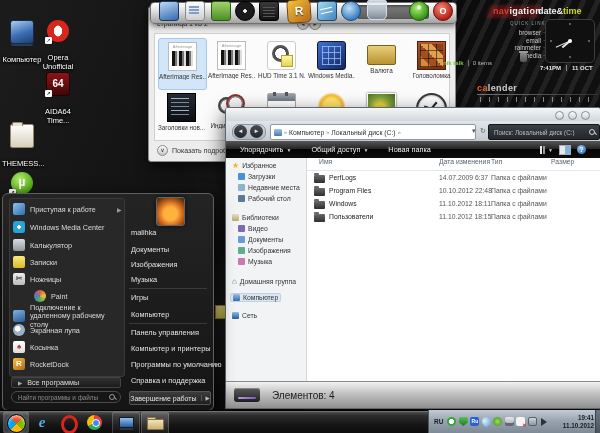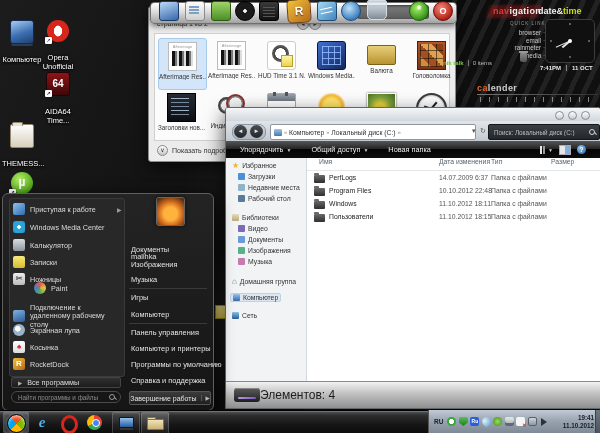--- a/index.html
+++ b/index.html
@@ -173,21 +173,21 @@
   .frow{position:absolute;left:0;right:0;height:13px;}
   .fold{position:absolute;left:7px;top:3px;width:11px;height:8px;background:linear-gradient(#6a6a6a,#2e2e2e);border-radius:1px;}
   .fold::before{content:"";position:absolute;left:0;top:-2px;width:5px;height:2px;background:#6a6a6a;border-radius:1px 1px 0 0;}
   .fname{position:absolute;left:22px;top:2px;}
   .fdate{position:absolute;left:132px;top:2px;color:#555;}
   .ftype{position:absolute;left:184px;top:2px;color:#555;}
   .ex-status{position:absolute;left:0;right:0;bottom:0;height:26px;border-top:1px solid #8a8a8a;
     background:linear-gradient(#f2f2f2,#c6c6c6 40%,#8f8f8f);display:flex;align-items:center;}
   .st-disk{width:26px;height:14px;margin-left:8px;border-radius:3px;background:linear-gradient(#5c5c5c,#1e1e1e);box-shadow:inset 0 1px 0 #888;position:relative;}
   .st-disk::after{content:"";position:absolute;left:4px;bottom:3px;width:18px;height:2px;background:linear-gradient(90deg,#b39ddb,#7e57c2);border-radius:1px;}
-  .st-text{font-size:12px;color:#1d1d1d;text-align:right;}
+  .st-text{margin-left:12px;font-size:10px;color:#1d1d1d;text-align:right;}
 
   
   .startmenu{position:absolute;left:2px;top:193px;width:210px;height:216px;background:linear-gradient(#242424,#151515);
     border:1px solid #5f5f5f;border-radius:6px;box-shadow:0 6px 18px rgba(0,0,0,.85);}
   .sm-leftpanel{position:absolute;left:6px;top:4px;width:114px;height:177px;background:#282828;border:1px solid #3a3a3a;border-radius:3px;}
   .smi{position:absolute;left:10px;display:flex;align-items:center;gap:5px;color:#dcdcdc;font-size:7.2px;width:104px;}
   .smi .ic{width:12px;height:12px;border-radius:2px;flex:none;font-size:8px;line-height:12px;text-align:center;color:#fff;font-weight:bold;}
   .smi .two{line-height:1.15;}
   .smi-arrow{position:absolute;left:104px;color:#9a9a9a;font-size:6px;}
   .smr{position:absolute;left:128px;color:#e2e2e2;font-size:7.4px;white-space:nowrap;}
@@ -535,21 +535,21 @@
       <span>Записки</span>
     </div>
     <div class="smi" style="top:45px;">
       <span class="ic i3"></span>
       <span>Калькулятор</span>
     </div>
     <div class="smi" style="top:79px;">
       <span class="ic i5"></span>
       <span>Ножницы</span>
     </div>
-    <div class="smi" style="top:88px;padding-left:21px;">
+    <div class="smi" style="top:96px;padding-left:21px;">
       <span class="ic i6"></span>
       <span>Paint</span>
     </div>
     <div class="smi" style="top:110px;">
       <span class="ic i7"></span>
       <span class="two" style="width:86px;">Подключение к удаленному рабочему столу</span>
     </div>
     <div class="smi" style="top:130px;">
       <span class="ic i8"></span>
       <span>Экранная лупа</span>
@@ -565,21 +565,21 @@
     <div class="sm-allprog">
       <span style="font-size:5.5px;color:#aaa;">▶</span>
       <span>Все программы</span>
     </div>
     <div class="sm-search">
       <input placeholder="Найти программы и файлы" style="">
       <span class="mag mag2"></span>
     </div>
 
     <div class="sm-user"></div>
-    <div class="smr" style="top:34px;margin-top:24px;">malihka</div>
+    <div class="smr" style="top:34px;">malihka</div>
     <div class="smr" style="top:51px;">Документы</div>
     <div class="smr" style="top:66px;">Изображения</div>
     <div class="smr" style="top:81px;">Музыка</div>
     <div class="sm-sepr" style="top:94px;"></div>
     <div class="smr" style="top:99px;">Игры</div>
     <div class="smr" style="top:116px;">Компьютер</div>
     <div class="sm-sepr" style="top:129px;"></div>
     <div class="smr" style="top:134px;">Панель управления</div>
     <div class="smr" style="top:150px;">Компьютер и принтеры</div>
     <div class="smr" style="top:166px;">Программы по умолчанию</div>

